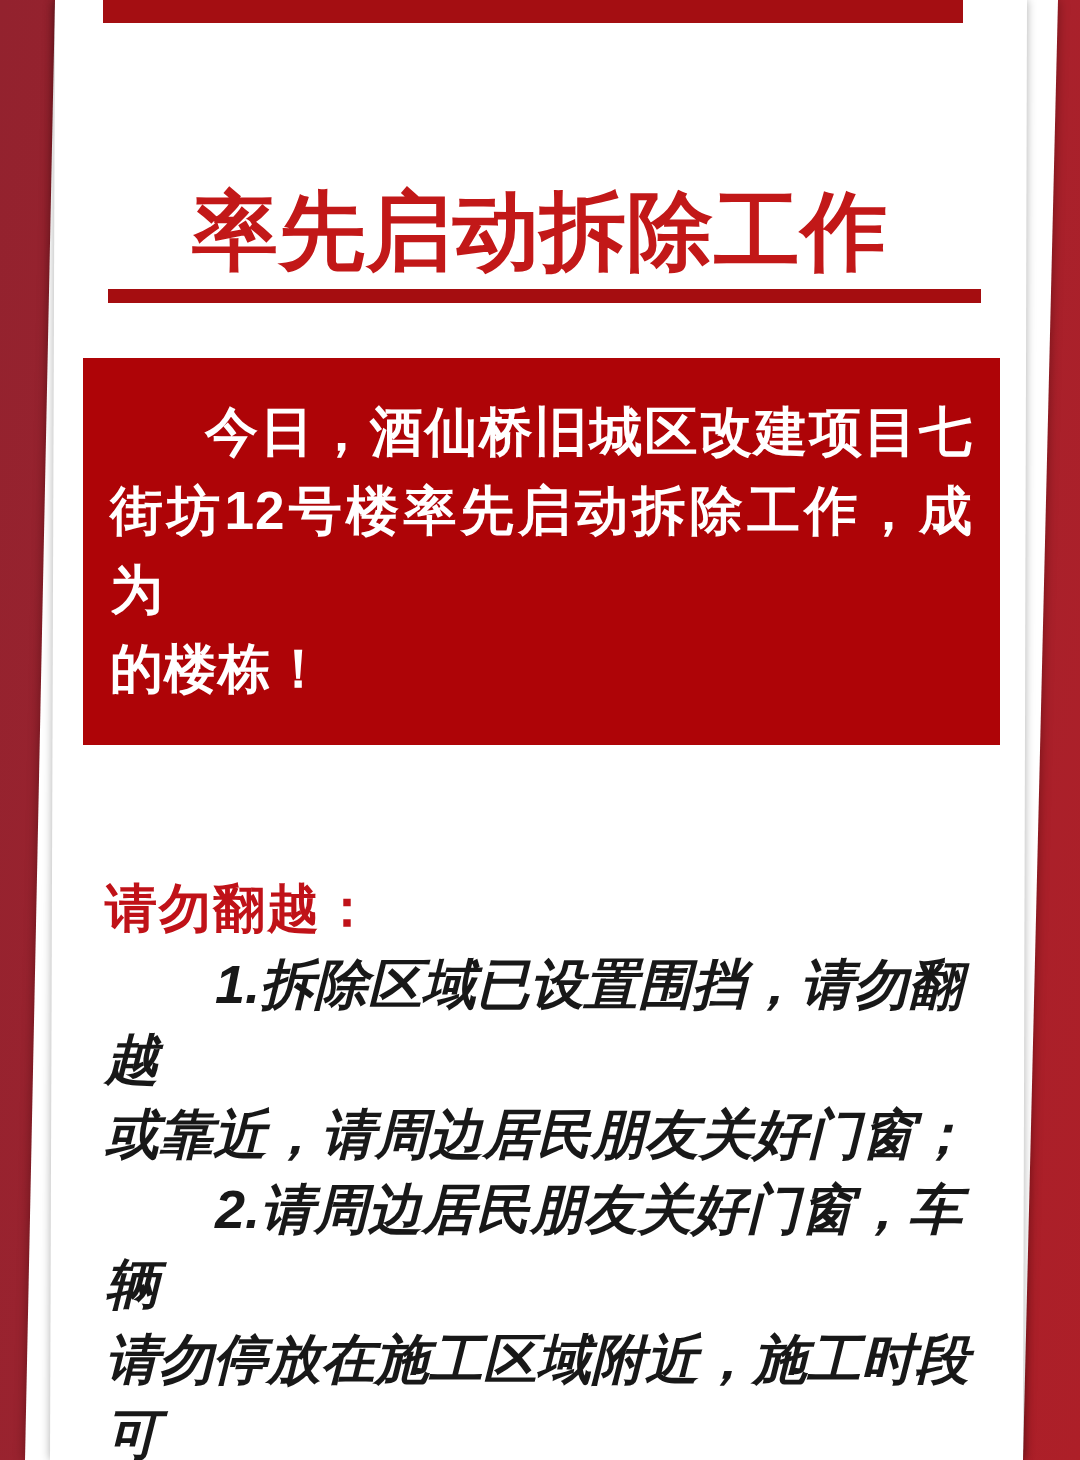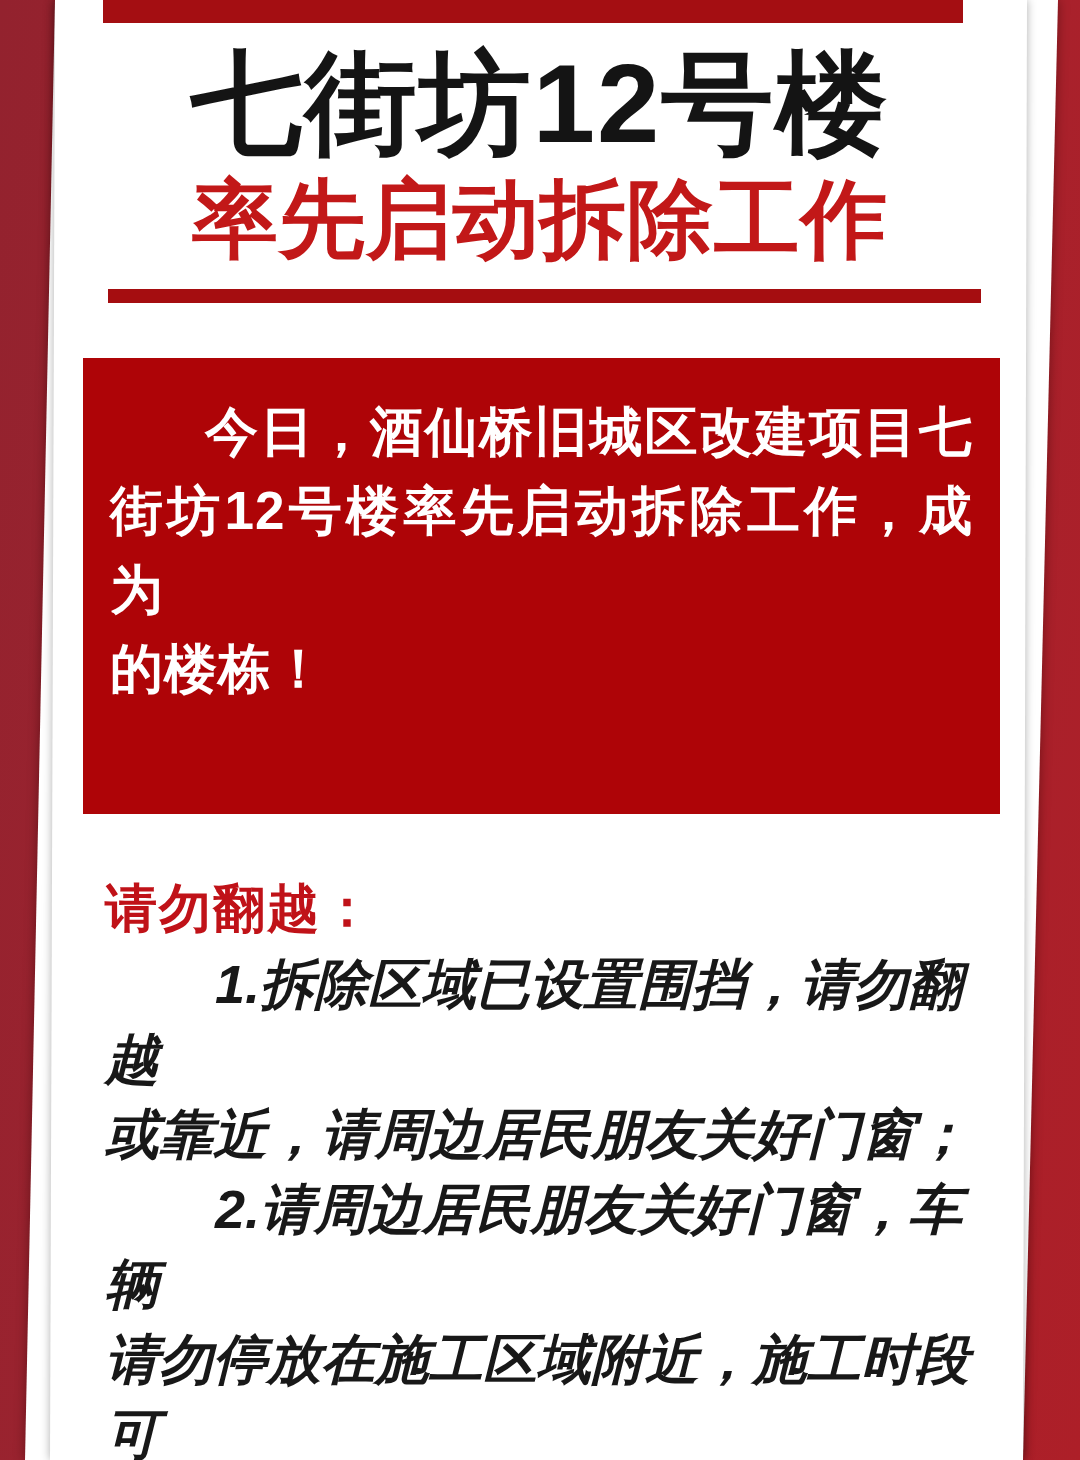--- a/index.html
+++ b/index.html
@@ -23,27 +23,27 @@
     clip-path:polygon(55px 0px,1027px 0px,1023px 1460px,50px 1460px);
   }
   .content{position:absolute;inset:0;}
   .topbar{position:absolute;left:103px;top:0;width:860px;height:23px;}
   .title{
     position:absolute;left:55px;top:38px;width:970px;
     text-align:center;font-size:112px;line-height:132px;font-weight:900;
     letter-spacing:2px;white-space:nowrap;
   }
   .subtitle{
-    position:absolute;left:55px;top:168px;width:970px;
+    position:absolute;left:55px;top:180px;width:970px;
     text-align:center;font-size:86px;line-height:102px;font-weight:900;
     letter-spacing:1px;white-space:nowrap;
   }
   .divider{position:absolute;left:108px;top:289px;width:873px;height:14px;}
   .redbox{
-    position:absolute;left:83px;top:358px;width:917px;height:456px;
+    position:absolute;left:83px;top:358px;width:917px;height:387px;
     box-sizing:border-box;padding:34px 27px 0 27px;
   }
   .redbox .ln{
     color:#ffffff;font-size:53px;line-height:79px;font-weight:700;
     letter-spacing:1px;
   }
   .ln.ind1{text-indent:95px;}
   .ln.just{text-align:justify;text-align-last:justify;}
   .tips{position:absolute;left:105px;top:870px;width:880px;}
   .tips-heading{
@@ -64,21 +64,20 @@
 </div>
 
 <div class="sheet-b-wrap">
   <div class="sheet-b"></div>
 </div>
 
 <div class="content">
 
   <div class="topbar" style="background: rgb(164, 14, 18);"></div>
 
-  <div class="title" style="color: rgb(20, 20, 20);">七街坊12号楼</div>
 
   <div class="subtitle" style="color: rgb(194, 24, 24);">率先启动拆除工作</div>
 
   <div class="divider" style="background: rgb(165, 13, 16);"></div>
 
   <div class="redbox" style="background: rgb(174, 4, 7);">
     <div class="ln ind1 just">今日，酒仙桥旧城区改建项目七</div>
     <div class="ln just">街坊12号楼率先启动拆除工作，成为</div>
     <div class="ln">的楼栋！</div>
   </div>

